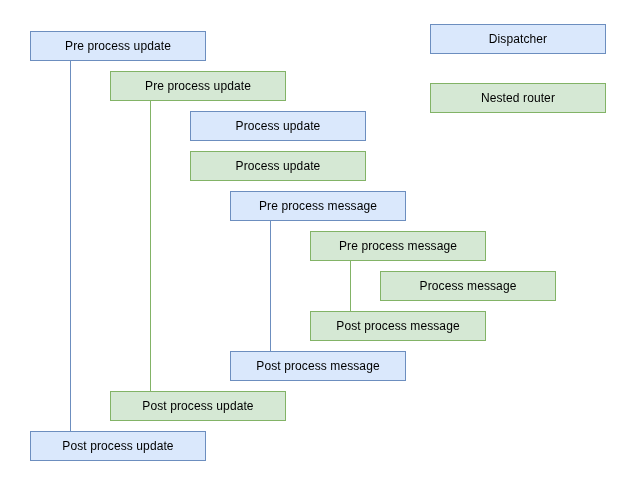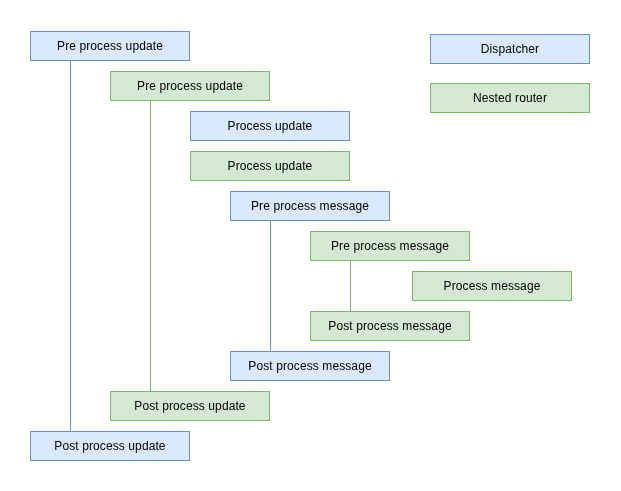--- a/index.html
+++ b/index.html
@@ -14,21 +14,21 @@
   #diagram {
     position: relative;
     width: 621px;
     height: 491px;
     background: #ffffff;
     overflow: hidden;
   }
   .node {
     position: absolute;
     box-sizing: border-box;
-    width: 160px;
+    width: 176px;
     height: 30px;
     border-width: 1px;
     border-style: solid;
     display: flex;
     align-items: center;
     justify-content: center;
     font-size: 12px;
     line-height: 1;
     color: #000000;
     letter-spacing: 0.1px;
@@ -59,22 +59,22 @@
   <div class="edge green" style="left:150px; top:101px; height:290px;"></div>
   <div class="edge blue" style="left:270px; top:221px; height:130px;"></div>
   <div class="edge green" style="left:350px; top:261px; height:50px;"></div>
 
   <div class="node blue" style="left:30px;  top:31px;">Pre process update</div>
   <div class="node green" style="left:110px; top:71px;">Pre process update</div>
   <div class="node blue" style="left:190px; top:111px;">Process update</div>
   <div class="node green" style="left:190px; top:151px;">Process update</div>
   <div class="node blue" style="left:230px; top:191px;">Pre process message</div>
   <div class="node green" style="left:310px; top:231px;">Pre process message</div>
-  <div class="node green" style="left:412px; top:271px;">Process message</div>
+  <div class="node green" style="left:380px; top:271px;">Process message</div>
   <div class="node green" style="left:310px; top:311px;">Post process message</div>
   <div class="node blue" style="left:230px; top:351px;">Post process message</div>
   <div class="node green" style="left:110px; top:391px;">Post process update</div>
   <div class="node blue" style="left:30px;  top:431px;">Post process update</div>
 
-  <div class="node blue" style="left:430px; top:34px;">Dispatcher</div>
+  <div class="node blue" style="left:430px; top:24px;">Dispatcher</div>
   <div class="node green" style="left:430px; top:83px;">Nested router</div>
 
 </div>
 
 </body></html>

